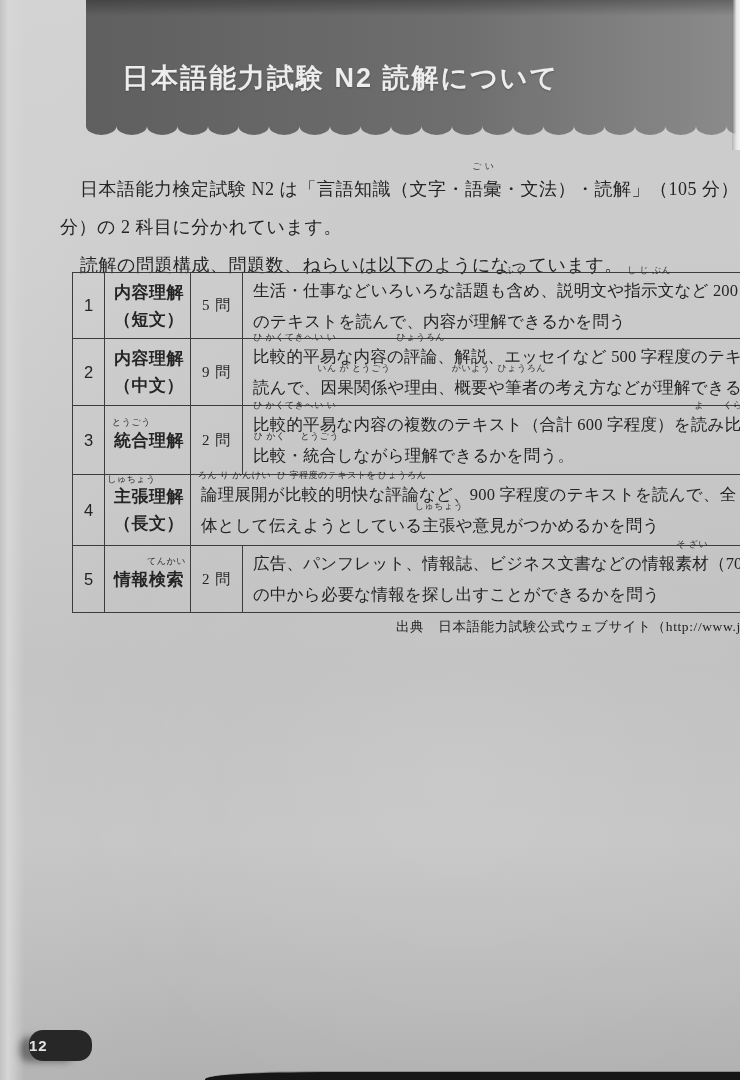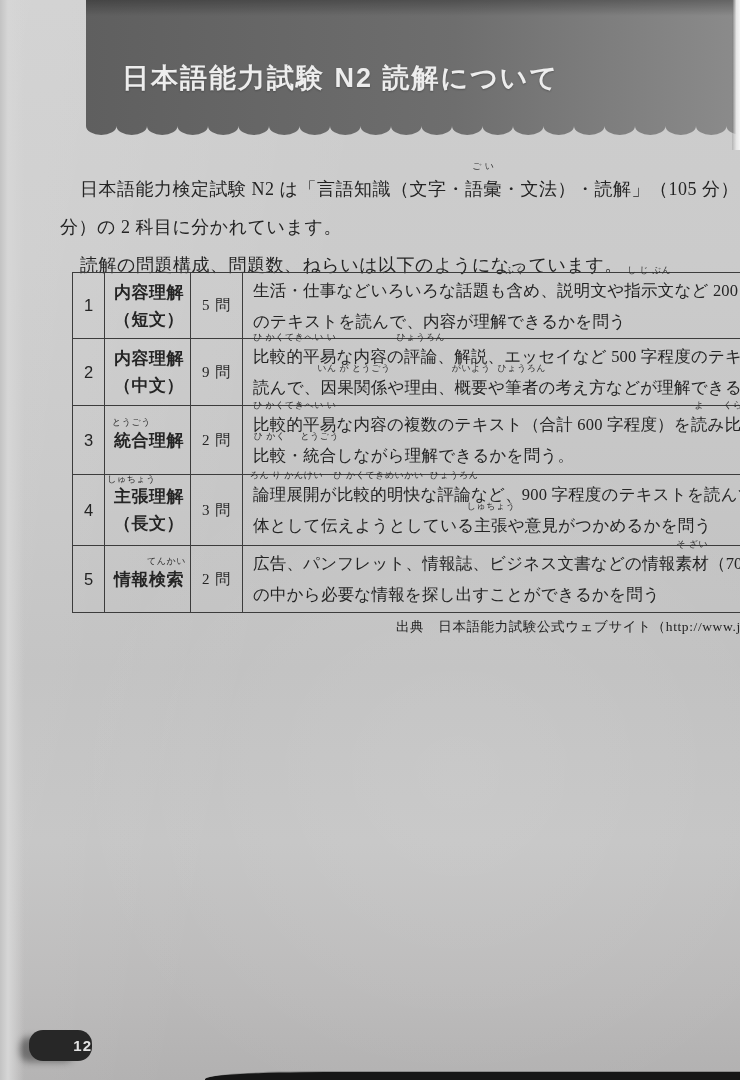--- a/index.html
+++ b/index.html
@@ -66,21 +66,21 @@
   .rt{position:absolute;left:50%;top:-8.5px;transform:translateX(-50%);
     font-size:9px;line-height:1;white-space:nowrap;letter-spacing:0.5px;
     color:#2e2e2e;font-family:Liberation Serif, serif;font-weight:400;}
 
   
   .source{position:absolute;left:396px;top:618px;white-space:nowrap;
     font-size:13.5px;letter-spacing:0.6px;color:#222;}
 
   
   .page-pill{position:absolute;left:29px;top:1030px;width:63px;height:31px;border-radius:14px;
-    background:var(--pill-bg);display:flex;align-items:center;justify-content:flex-end;
+    background:var(--pill-bg);display:flex;align-items:center;justify-content:flex-start;
     box-shadow:-14px 4px 7px -3px rgba(25,25,25,0.45);}
   .page-pill span{font-family:"Liberation Sans","DejaVu Sans",sans-serif;
     font-weight:bold;font-size:15px;letter-spacing:1px;color:var(--pill-text);}
 </style>
 </head>
 <body>
 
 <div class="page">
 
   <div class="banner">
@@ -154,23 +154,22 @@
           <div class="dline"><span class="rb">比較<span class="rt">ひ かく</span></span>・<span class="rb">統合<span class="rt">とうごう</span></span>しながら理解できるかを問う。</div>
         </div>
   </div>
 
   <div class="trow">
     <div class="c-no">4</div>
     <div class="c-type">
           <div class="tline"><span class="rb">主張<span class="rt">しゅちょう</span></span>理解</div>
           <div class="tline">（長文）</div>
         </div>
-    <div class="c-count">3 問</div>
     <div class="c-desc">
-          <div class="dline"><span class="rb">論理展開<span class="rt">ろん り かんけい</span></span>が<span class="rb">比較的明快<span class="rt">ひ かくてきめいかい</span></span>な<span class="rb">評論<span class="rt">ひょうろん</span></span>など、900 字程度のテキストを読んで、全</div>
+          <div class="dline"><span class="rb">論理展開<span class="rt">ろん り かんけい</span></span>が<span class="rb">比較的明快<span class="rt">ひ 字程度のテキストを</span></span>な<span class="rb">評論<span class="rt">ひょうろん</span></span>など、900 字程度のテキストを読んで、全</div>
           <div class="dline">体として伝えようとしている<span class="rb">主張<span class="rt">しゅちょう</span></span>や意見がつかめるかを問う</div>
         </div>
   </div>
 
   <div class="trow">
     <div class="c-no">5</div>
     <div class="c-type">
           <div class="tline">情報<span class="rb">検索<span class="rt">てんかい</span></span></div>
         </div>
     <div class="c-count">2 問</div>

